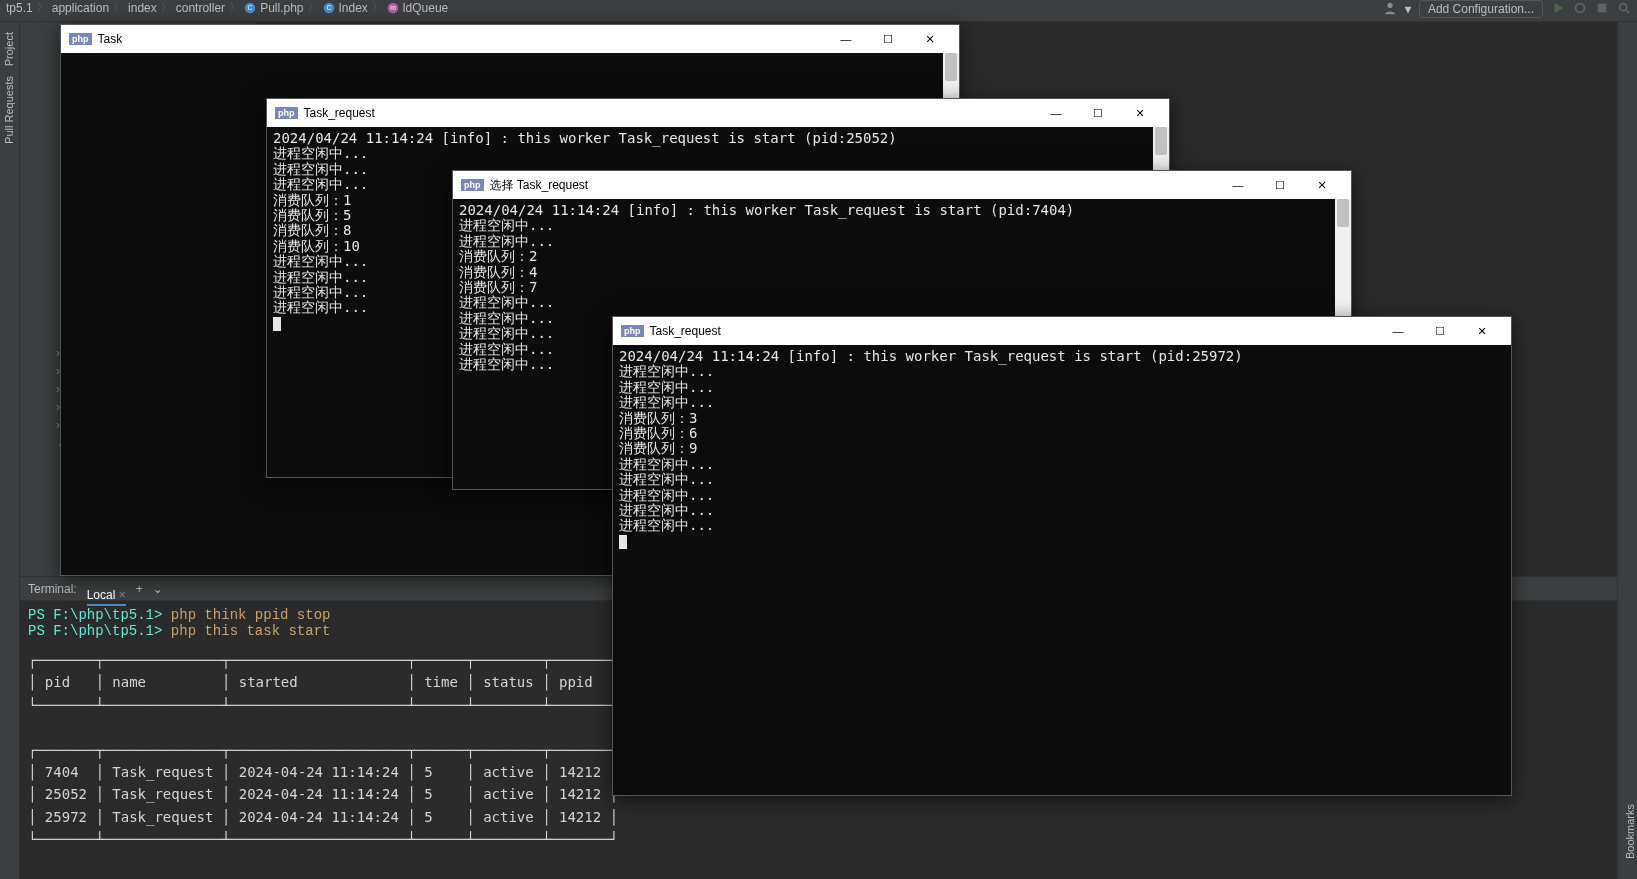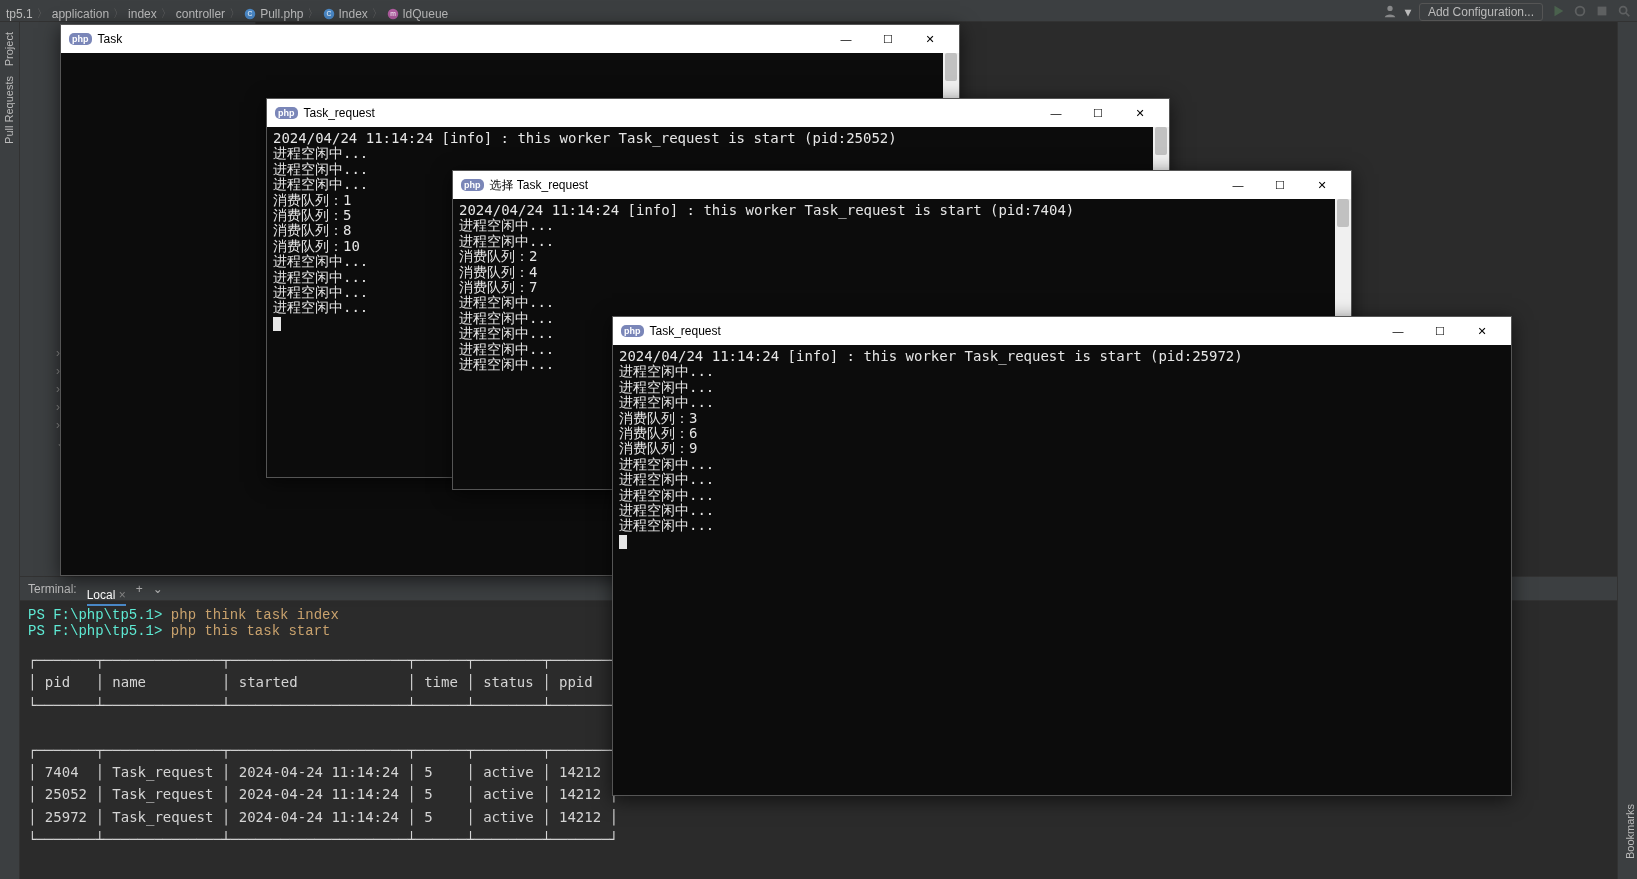--- a/index.html
+++ b/index.html
@@ -10,21 +10,21 @@
     width: 1637px;
     height: 879px;
     overflow: hidden;
     position: relative;
   }
   .mono { font-family: Consolas, "Courier New", monospace; }
   
   .navbar {
     position: absolute; left:0; top:0; right:0; height:22px;
     background:#3c3f41; border-bottom:1px solid #323232;
-    display:flex; align-items:flex-end; font-size:12px; color:#bbbbbb;
+    display:flex; align-items:flex-start; font-size:12px; color:#bbbbbb;
     padding:0 6px;
   }
   .breadcrumb { display:flex; align-items:center; gap:4px; }
   .breadcrumb span { color:#bbbbbb; }
   .breadcrumb .sep { color:#666; font-size:11px; }
   .nav-right { margin-left:auto; display:flex; align-items:center; gap:8px; }
   .add-config {
     border:1px solid #555; border-radius:3px; padding:1px 8px;
     background:#3c3f41; color:#bbbbbb; font-size:12px;
   }
@@ -79,21 +79,21 @@
     position:absolute; background:#0c0c0c; box-shadow:0 4px 18px rgba(0,0,0,.6);
     border:1px solid #555;
   }
   .console-titlebar {
     height:28px; background:#ffffff; color:#000;
     display:flex; align-items:center; padding:0 8px; font-size:12px;
     font-family:"Segoe UI", sans-serif;
   }
   .php-ic {
     background:#7a86b8; color:#fff; font-size:9px; font-weight:bold;
-    padding:1px 3px; border-radius:5px; margin-right:6px;
+    padding:1px 3px; border-radius:0; margin-right:6px;
   }
   .win-btns { margin-left:auto; display:flex; gap:0; }
   .win-btn { width:42px; height:28px; display:flex; align-items:center; justify-content:center; font-size:11px; }
   .win-body {
     padding:4px 6px; font-size:14px; color:#e6e6e6; white-space:pre;
     font-family: "NSimSun", Consolas, monospace; line-height:1.1;
     position:relative; height:calc(100% - 28px); overflow:hidden;
   }
   .win-scroll {
     position:absolute; right:0; top:0; bottom:0; width:16px; background:#f0f0f0;
@@ -217,21 +217,21 @@
 <div class="editor-bg"></div>
 
 <div class="terminal-panel">
   <div class="term-tabs">
     <span class="term-tab">Terminal:</span>
     <span class="term-tab active"><span>Local</span> <span style="color:#888;">×</span></span>
     <span class="term-plus">+</span>
     <span class="term-plus">⌄</span>
   </div>
   <div class="term-body mono">
-    <div><span class="ps-prompt">PS F:\php\tp5.1&gt;</span> <span class="ps-cmd">php think task index</span></div>
+    <div><span class="ps-prompt">PS F:\php\tp5.1&gt;</span> <span class="ps-cmd">php think ppid stop</span></div>
     <div><span class="ps-prompt">PS F:\php\tp5.1&gt;</span> <span class="ps-cmd">php this task start</span></div>
 
     <pre class="task-table" id="task-table">┌───────┬──────────────┬─────────────────────┬──────┬────────┬───────┐
 │ pid   │ name         │ started             │ time │ status │ ppid  │
 └───────┴──────────────┴─────────────────────┴──────┴────────┴───────┘
 
 ┌───────┬──────────────┬─────────────────────┬──────┬────────┬───────┐
 │ 7404  │ Task_request │ 2024-04-24 11:14:24 │ 5    │ active │ 14212 │
 │ 25052 │ Task_request │ 2024-04-24 11:14:24 │ 5    │ active │ 14212 │
 │ 25972 │ Task_request │ 2024-04-24 11:14:24 │ 5    │ active │ 14212 │

